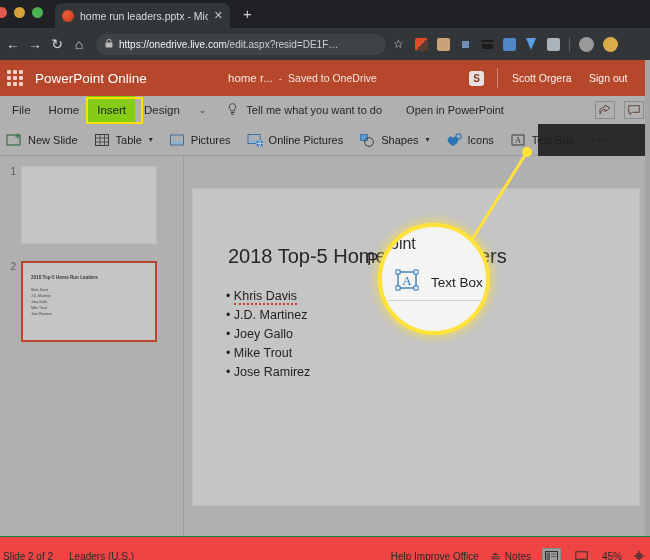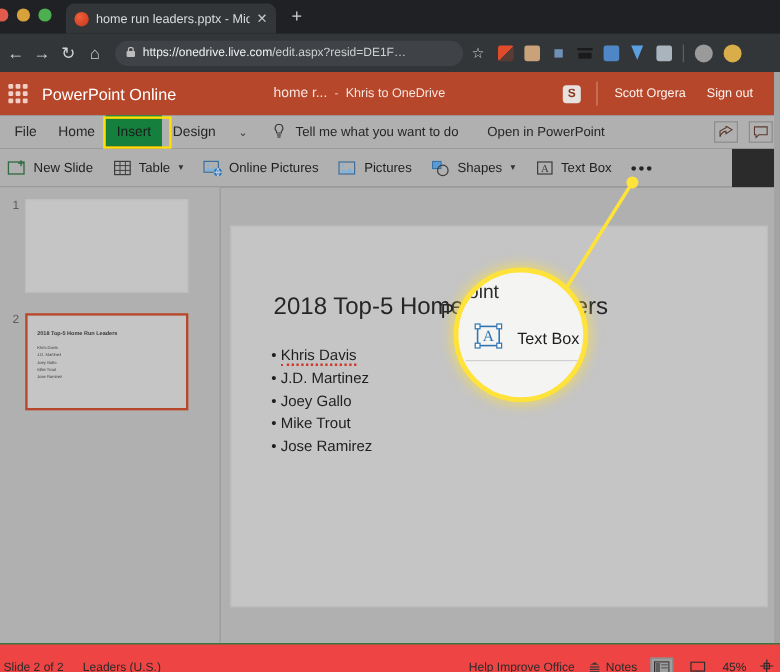--- a/index.html
+++ b/index.html
@@ -105,40 +105,40 @@
   .user-name { position: absolute; left: 512px; font-size: 10.5px; color: #fdf3f0; }
   .sign-out { position: absolute; left: 589px; font-size: 10.5px; color: #fdf3f0; }
 
   
   .ribbon-tabs {
     position: absolute; left: 0; top: 96px; width: 650px; height: 28px;
     background: #b0b0b0; display: flex; align-items: center;
   }
   .rtab { font-size: 11.5px; color: #262626; padding: 0 9px; line-height: 28px; position: relative; }
   .rtab.first { margin-left: 3px; }
-  .rtab.active { background: #15803d; color: #1a1a1a; }
+  .rtab.active { background: #84cc16; color: #1a1a1a; }
   .rtab.active::after {
     content: ""; position: absolute; left: 0; bottom: 0; width: 100%; height: 2px; background: #b7472a;
   }
   .highlight-insert {
     position: absolute; left: 86px; top: 97px; width: 57px; height: 27px;
     border: 2px solid #ffe000; pointer-events: none;
   }
   .rtab-caret { font-size: 9px; color: #3a3a3a; margin-left: 10px; }
   .tellme { margin-left: 22px; display: flex; align-items: center; gap: 9px; }
   .bulb { font-size: 11px; color: #3a3a3a; }
   .tellme-txt { font-size: 11px; color: #262626; }
   .openppt { margin-left: 24px; font-size: 11px; color: #262626; text-align: right; }
   .ribbon-right { position: absolute; right: 6px; display: flex; gap: 9px; align-items: center; }
   .icon-box { width: 20px; height: 18px; border: 1px solid #8d8d8d; display:flex;align-items:center;justify-content:center; }
   .icon-box svg { display:block; }
 
   
   .ribbon-bar {
-    position: absolute; left: 0; top: 124px; width: 610px; height: 32px;
+    position: absolute; left: 0; top: 124px; width: 538px; height: 32px;
     background: #b0b0b0; display: flex; align-items: center;
     border-bottom: 1px solid #9a9a9a;
   }
   .rcmd { display: flex; align-items: center; gap: 5px; padding: 0 8px; height: 32px; }
   .rcmd.first { padding-left: 6px; }
   .rcmd-label { font-size: 11px; color: #1e1e1e; white-space: nowrap; }
   .rcmd-caret { font-size: 8px; color: #333; margin-left: 2px; }
   .rcmd-ico { width: 17px; height: 16px; flex: 0 0 auto; }
   .dots-cmd { font-size: 14px; color: #262626; letter-spacing: 1.5px; padding: 0 8px; }
 
@@ -282,21 +282,21 @@
         <span></span>
         <span></span>
         <span></span>
         <span></span>
     </div>
     <div class="ppt-brand">PowerPoint Online</div>
 
     <div class="doc-status">
       <span class="doc-name">home r...</span>
       <span class="doc-dash">-</span>
-      <span class="doc-saved">Khris to OneDrive</span>
+      <span class="doc-saved">Saved to OneDrive</span>
     </div>
 
     <div class="s-badge">S</div>
     <div class="hdr-sep"></div>
     <div class="user-name">Scott Orgera</div>
     <div class="sign-out">Sign out</div>
   </div>
 
   <div class="ribbon-tabs">
     <div class="rtab first">File</div>
@@ -352,52 +352,61 @@
             <path d="M1.5 6h13M1.5 10h13M6 2.5v11M10.5 2.5v11" stroke="#3c3c3c" stroke-width="0.8"></path>
           </svg>
       </span>
       <span class="rcmd-label">Table</span>
       <span class="rcmd-caret">▾</span>
     </div>
 
     <div class="rcmd">
       <span class="rcmd-ico">
         <svg width="17" height="16" viewBox="0 0 17 16">
+            <rect x="1.5" y="3" width="13" height="10" fill="none" stroke="#3c6f9c" stroke-width="1"></rect>
+            <circle cx="5" cy="6.3" r="1.2" fill="#7fb3de"></circle>
+            <path d="M2 12l3.6-3.6 2.4 2.4 2.6-2.8 3.4 4z" fill="#7fb3de"></path>
+          </svg>
+      </span>
+      <span class="rcmd-label">Pictures</span>
+    </div>
+
+    <div class="rcmd">
+      <span class="rcmd-ico">
+        <svg width="17" height="16" viewBox="0 0 17 16">
             <rect x="1" y="2.5" width="12" height="9" fill="none" stroke="#3c6f9c" stroke-width="1"></rect>
             <circle cx="4.3" cy="5.4" r="1.1" fill="#7fb3de"></circle>
             <path d="M1.5 10.5l3.2-3.2 2.2 2.2 2.3-2.5 3 3.5z" fill="#7fb3de"></path>
             <circle cx="12.6" cy="11.5" r="3.3" fill="#2e74b5"></circle>
             <path d="M9.3 11.5h6.6M12.6 8.2c1.3 1.9 1.3 4.7 0 6.6M12.6 8.2c-1.3 1.9-1.3 4.7 0 6.6" stroke="#ffffff" fill="none" stroke-width="0.6"></path>
           </svg>
       </span>
       <span class="rcmd-label">Online Pictures</span>
     </div>
 
     <div class="rcmd">
       <span class="rcmd-ico">
         <svg width="17" height="16" viewBox="0 0 17 16">
-            <rect x="1.5" y="3" width="13" height="10" fill="none" stroke="#3c6f9c" stroke-width="1"></rect>
-            <circle cx="5" cy="6.3" r="1.2" fill="#7fb3de"></circle>
-            <path d="M2 12l3.6-3.6 2.4 2.4 2.6-2.8 3.4 4z" fill="#7fb3de"></path>
-          </svg>
-      </span>
-      <span class="rcmd-label">Pictures</span>
-    </div>
-
-    <div class="rcmd">
-      <span class="rcmd-ico">
-        <svg width="17" height="16" viewBox="0 0 17 16">
             <rect x="1.5" y="2.5" width="7" height="6" fill="#5b9bd5" stroke="#2e6da4" stroke-width="0.8"></rect>
             <circle cx="10" cy="10" r="4.4" fill="none" stroke="#3c3c3c" stroke-width="1"></circle>
           </svg>
       </span>
       <span class="rcmd-label">Shapes</span>
       <span class="rcmd-caret">▾</span>
     </div>
 
+    <div class="rcmd">
+      <span class="rcmd-ico">
+        <svg width="17" height="16" viewBox="0 0 17 16">
+            <path d="M3 11c-2-2-1.5-5 0.6-6.2 1.5-0.9 3 0 3.4 1.2.4-1.2 1.9-2.1 3.4-1.2C12.5 6 13 9 11 11c-1.2 1.2-3 2.4-4 3-1-0.6-2.8-1.8-4-3z" fill="#2e74b5"></path>
+            <circle cx="12.5" cy="4.5" r="2.6" fill="none" stroke="#2e74b5" stroke-width="1.1"></circle>
+          </svg>
+      </span>
+      <span class="rcmd-label">Icons</span>
+    </div>
 
     <div class="rcmd">
       <span class="rcmd-ico">
         <svg width="17" height="16" viewBox="0 0 17 16">
             <rect x="2" y="3" width="12" height="10" fill="none" stroke="#3c3c3c" stroke-width="1"></rect>
             <text x="8" y="11" font-size="9" text-anchor="middle" fill="#3c3c3c" font-family="Liberation Serif, serif">A</text>
           </svg>
       </span>
       <span class="rcmd-label">Text Box</span>
     </div>

